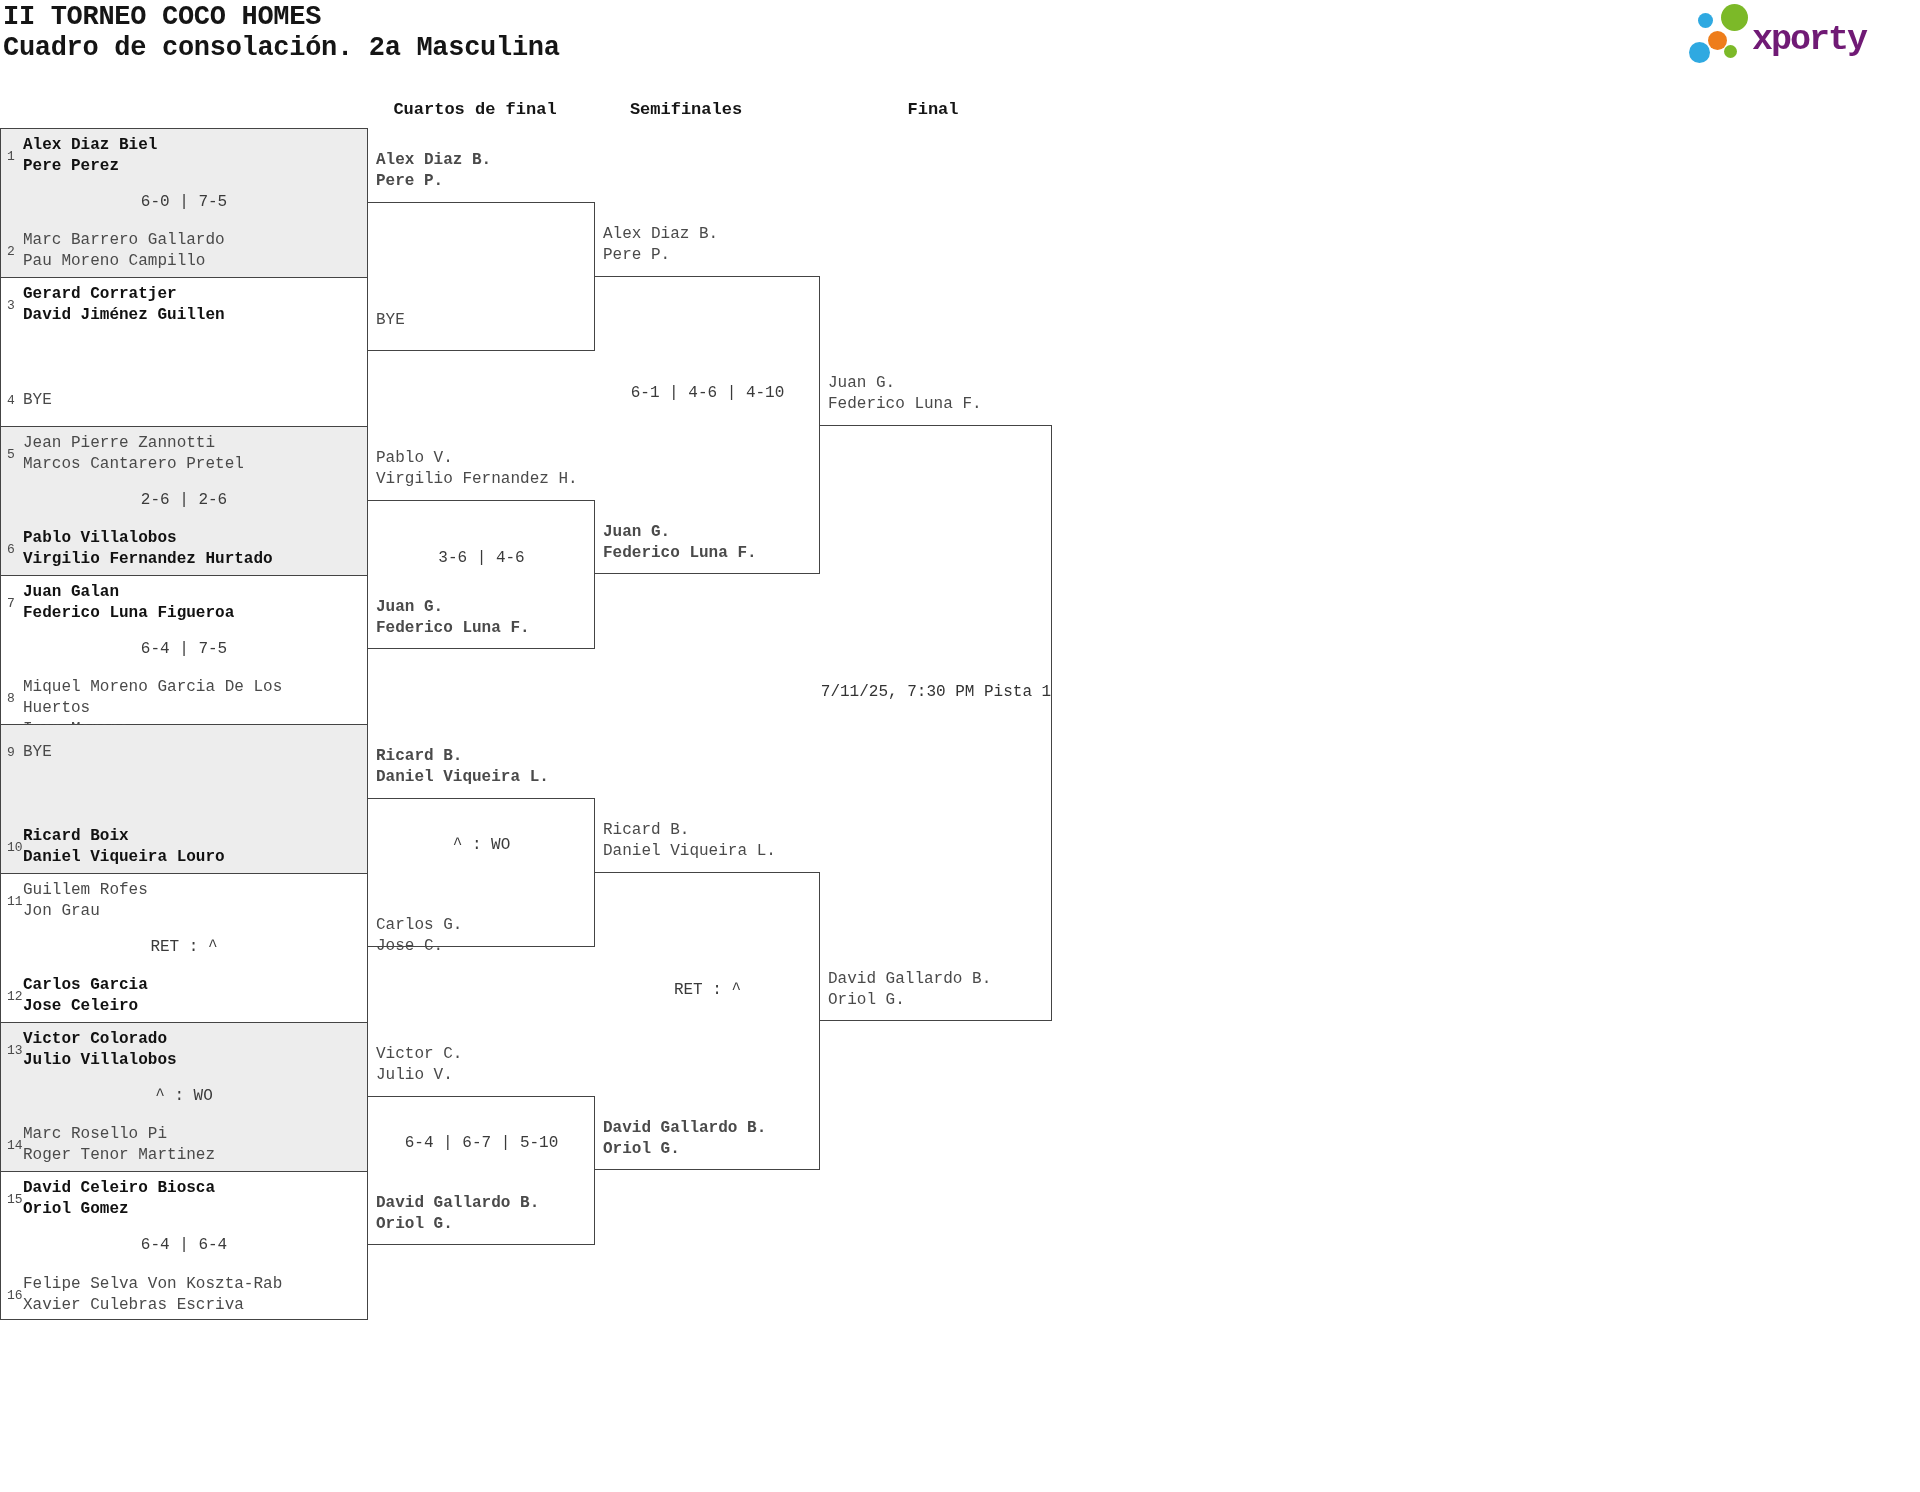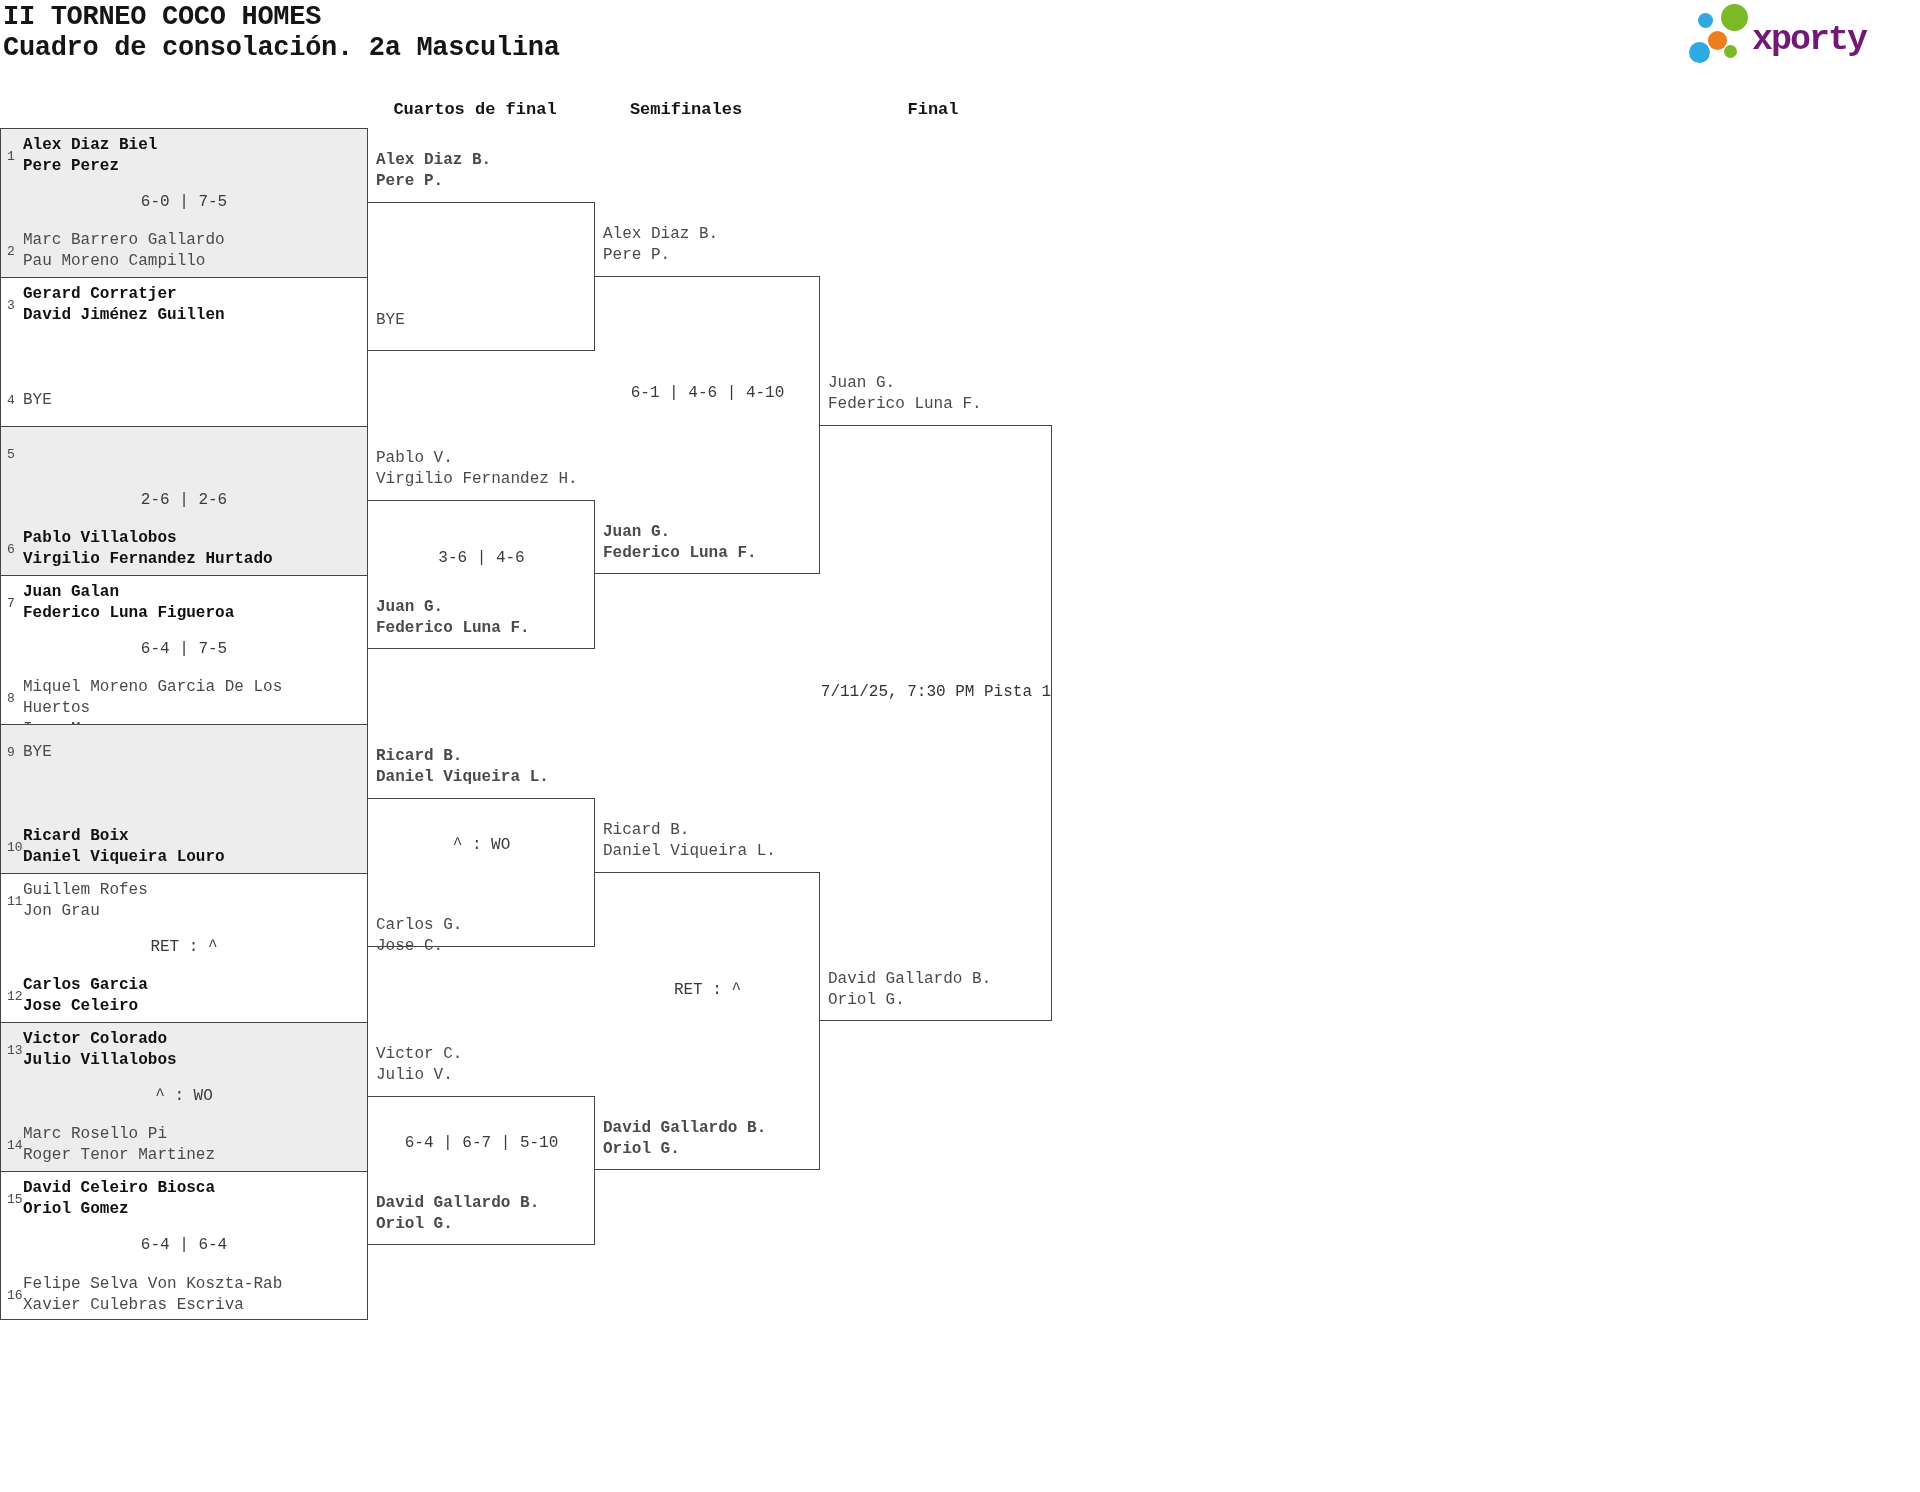--- a/index.html
+++ b/index.html
@@ -88,20 +88,24 @@
         <div class="ln">David Jiménez Guillen</div>
       </div>
       <div class="seed t-bot">4</div>
       <div class="team t-bot single">
         <div class="ln">BYE</div>
       </div>
     </div>
 
     <div class="m gray" style="top:298px;">
       <div class="seed t-top">5</div>
+      <div class="team t-top">
+        <div class="ln">Jean Pierre Zannotti</div>
+        <div class="ln">Marcos Cantarero Pretel</div>
+      </div>
       <div class="score">2-6 | 2-6</div>
       <div class="seed t-bot">6</div>
       <div class="team t-bot win">
         <div class="ln">Pablo Villalobos</div>
         <div class="ln">Virgilio Fernandez Hurtado</div>
       </div>
     </div>
 
     <div class="m" style="top:447px;">
       <div class="seed t-top">7</div>

